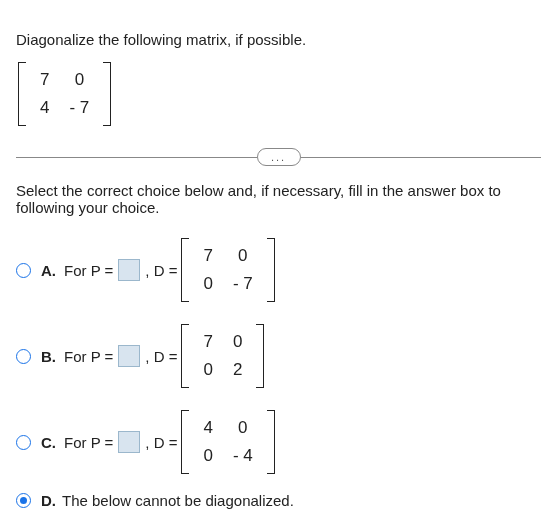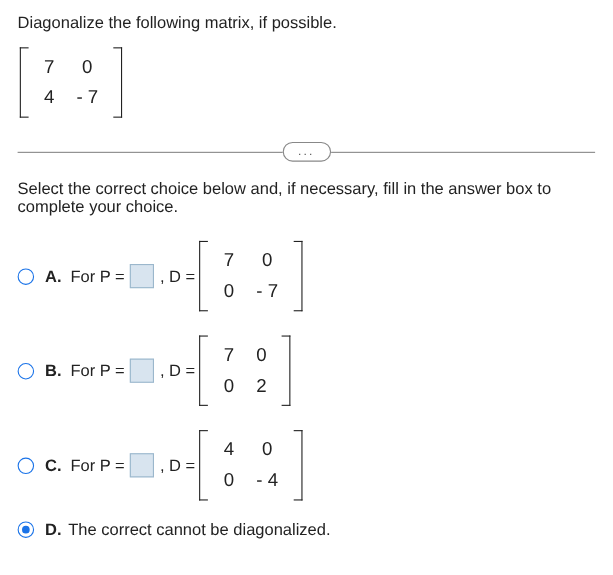--- a/index.html
+++ b/index.html
@@ -4,21 +4,21 @@
   <style>
     * { box-sizing: border-box; }
     body {
       font-family: Arial, Helvetica, sans-serif;
       font-size: 15px;
       color: #222;
       margin: 0;
       padding: 12px 16px;
       width: 557px;
     }
-    .question-text { margin-bottom: 10px; }
+    .question-text { margin-bottom: 10px; margin-top: 19px; }
     .matrix {
       display: inline-flex;
       align-items: center;
       margin: 4px 2px;
       vertical-align: middle;
     }
     .bracket-left, .bracket-right {
       width: 8px;
       align-self: stretch;
       border-top: 1.5px solid #222;
@@ -98,21 +98,21 @@
 </div>
 
 <div class="divider-row">
   <div class="hr-line"></div>
   <div class="ellipsis-btn">
     <span>...</span>
   </div>
   <div class="hr-line"></div>
 </div>
 
-<div class="instruction">Select the correct choice below and, if necessary, fill in the answer box to complete your choice.</div>
+<div class="instruction">Select the correct choice below and, if necessary, fill in the answer box to following your choice.</div>
 
 <div class="choices">
 
   <div class="choice-row">
     <div class="radio"></div>
     <div class="choice-body">
       <span class="choice-letter">A.</span>
       <span class="eqtxt">For P =</span>
       <span class="answer-box"></span>
       <span class="eqtxt">, D =</span>
@@ -184,20 +184,20 @@
           </table>
         <div class="bracket-right"></div>
       </div>
     </div>
   </div>
 
   <div class="choice-row">
     <div class="radio selected"></div>
     <div class="choice-body">
       <span class="choice-letter">D.</span>
-      <span>The correct cannot be diagonalized.</span>
+      <span>The below cannot be diagonalized.</span>
     </div>
   </div>
 
 </div>
 
 
 
 
 </body></html>

